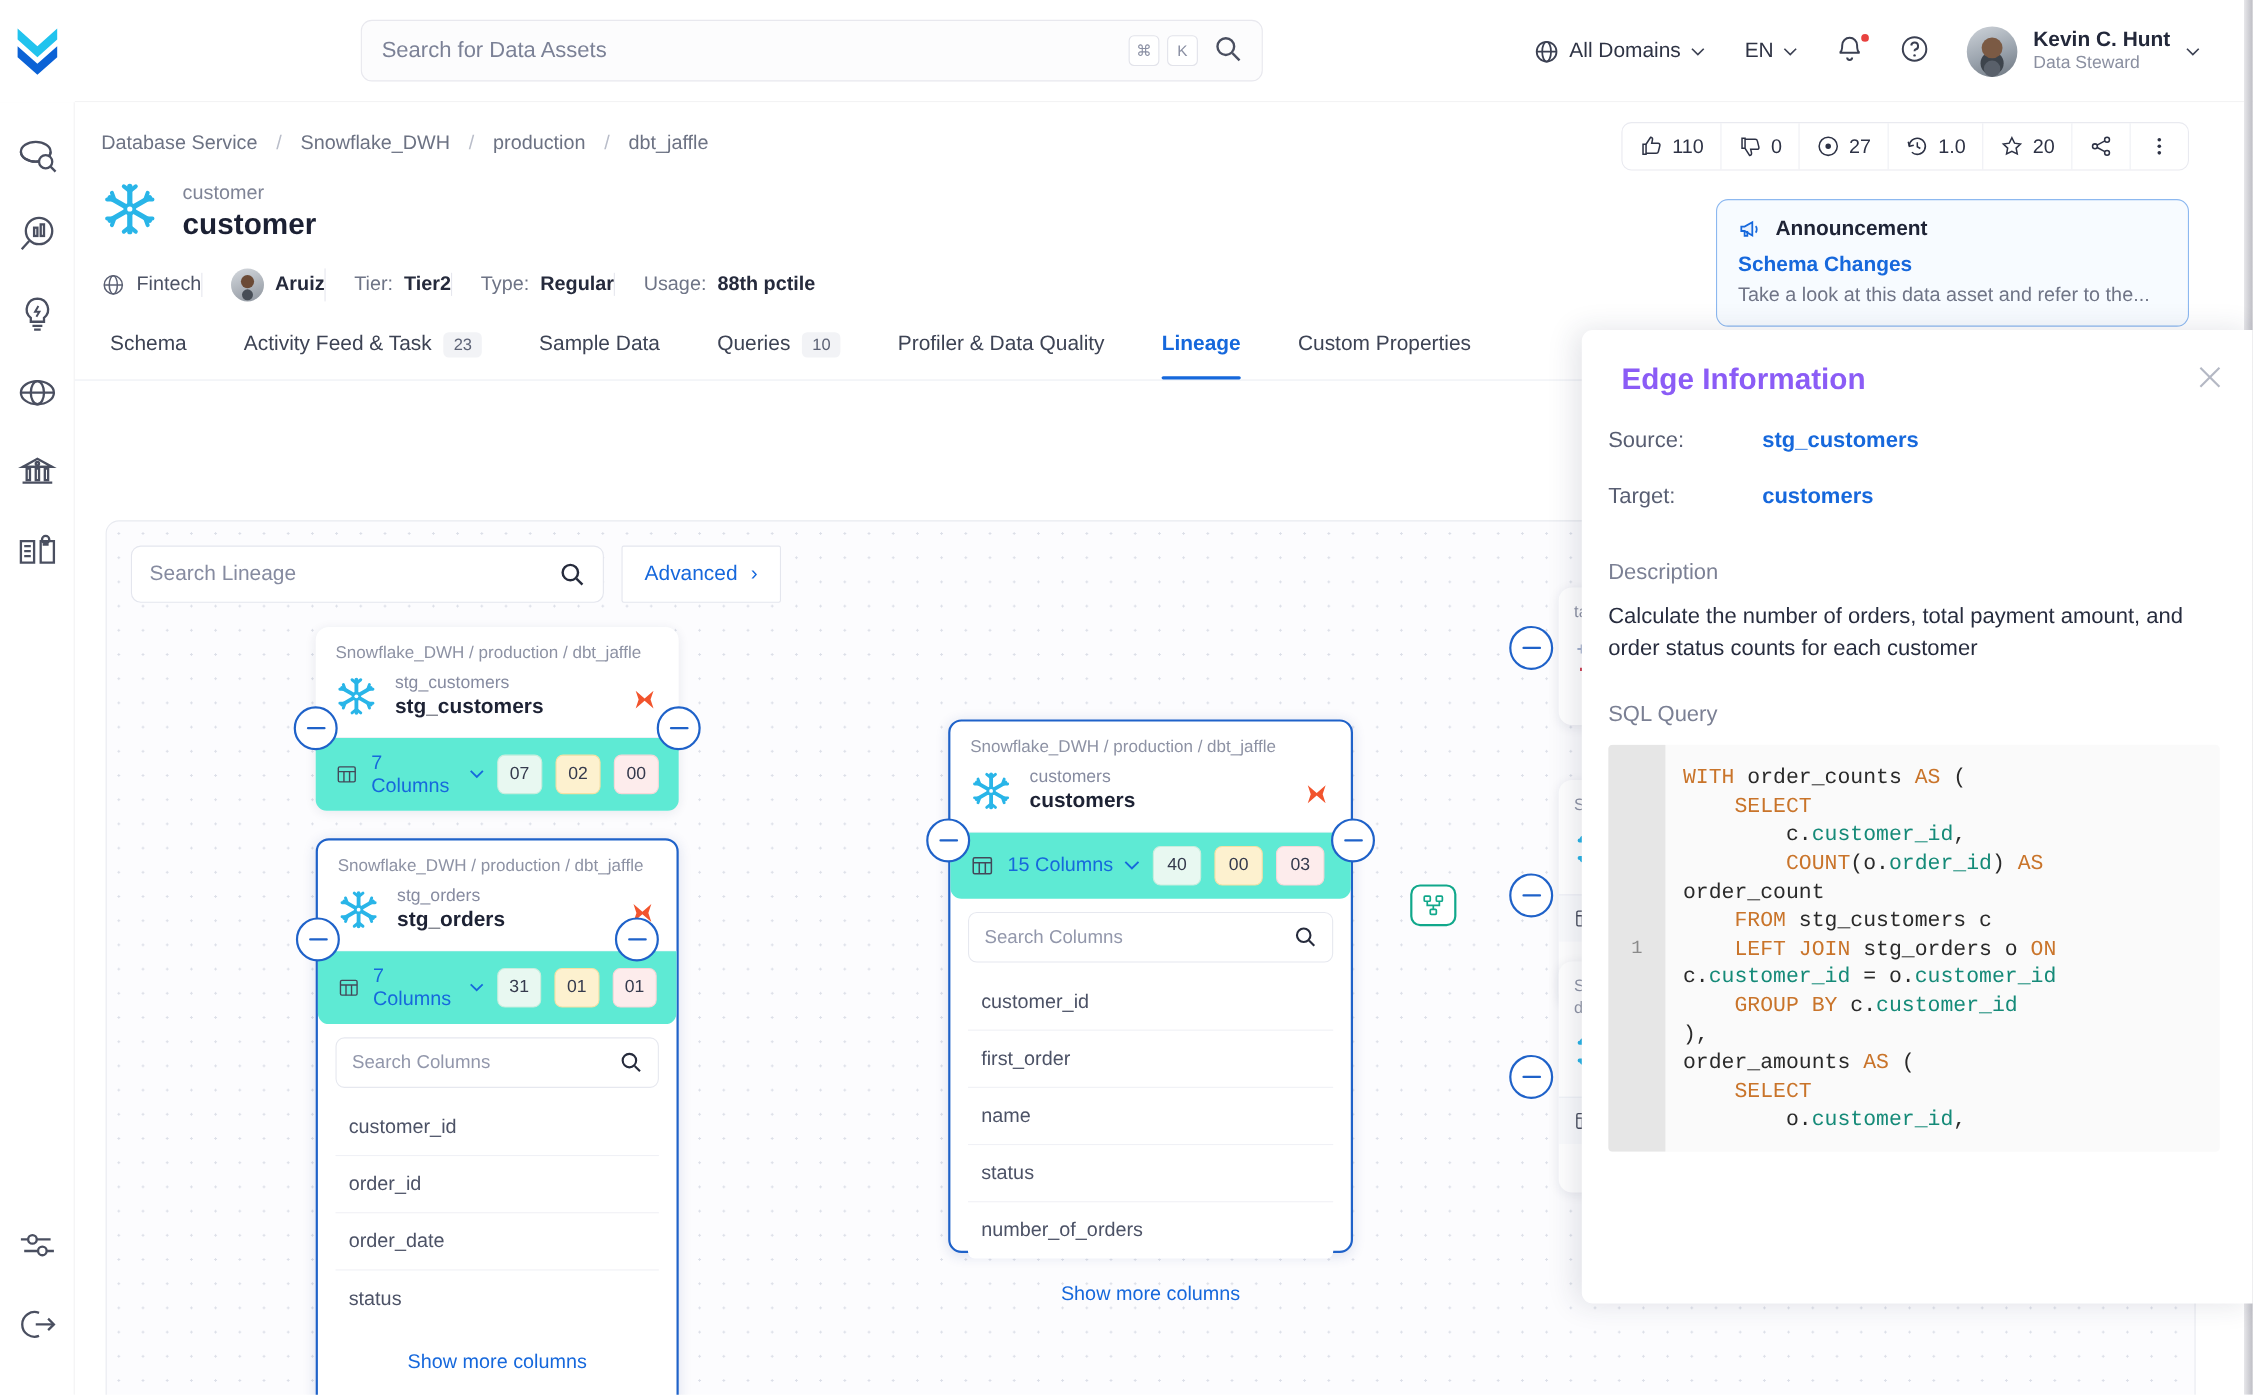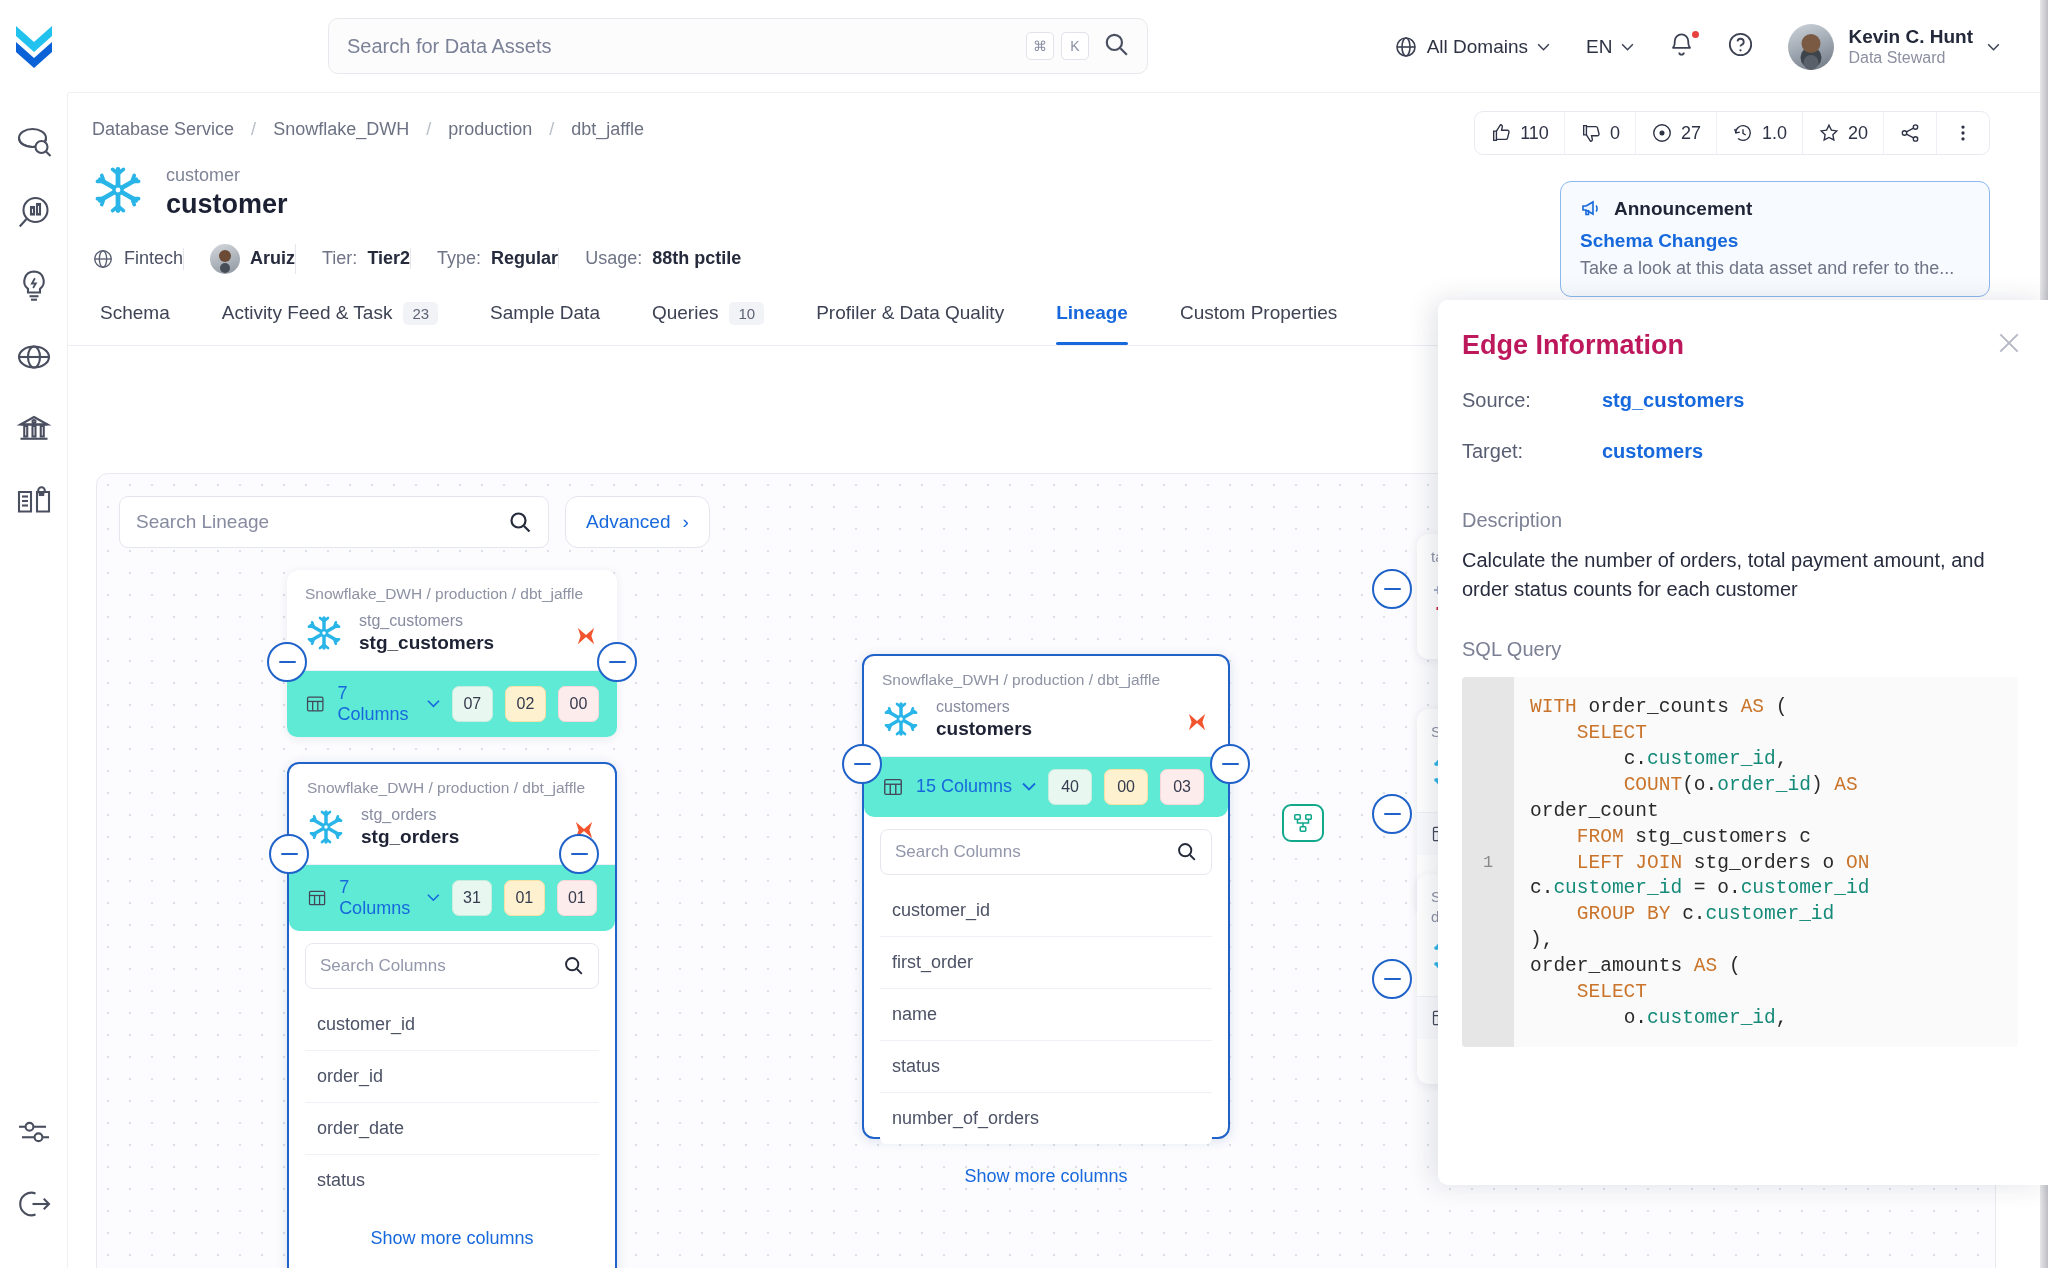--- a/index.html
+++ b/index.html
@@ -141,21 +141,21 @@
   }
   .lin-search-row { position: absolute; left: 22px; top: 22px; display: flex; gap: 16px; z-index: 30; }
   .lin-search {
     width: 430px; height: 52px; background: #fff; border: 1px solid #e4e6ee;
     border-radius: 9px; display: flex; align-items: center; padding: 0 16px;
   }
   .lin-search input { flex:1; border:0; outline:0; font-size: 19px; color:#4a5063; background: transparent;
                       font-family:"Liberation Sans", sans-serif; }
   .lin-search input::placeholder { color:#868ba0; }
   .adv-btn {
-    height: 52px; padding: 0 20px; background: #fff; border: 1px solid #e4e6ee; border-radius: 13px;
+    height: 52px; padding: 0 20px; background: #fff; border: 1px solid #e4e6ee; border-radius: 2px;
     display: flex; align-items: center; gap: 12px; color: #1668dc; font-size: 19px; cursor: pointer;
   }
 
   
   .node {
     position: absolute; background: #fff; border-radius: 12px;
     box-shadow: 0 2px 10px rgba(30,40,80,.09); z-index: 12;
   }
   .node.selected { border: 2px solid #1f62c9; box-shadow: 0 2px 12px rgba(30,60,140,.14); }
   .node-path { font-size: 15.5px; color: #8d92a4; padding: 15px 18px 0 18px; }
@@ -197,21 +197,21 @@
   .handle.teal::before { display:none; }
 
   .edges { position: absolute; inset: 0; z-index: 5; }
 
   
   .drawer {
     position: absolute; right: 0; top: 300px; width: 610px; height: 885px;
     background: #fff; box-shadow: -6px 0 26px rgba(35,45,80,.13);
     border-radius: 10px 0 0 10px; z-index: 60; padding: 30px 30px 0 24px;
   }
-  .drawer-title { font-size: 27px; font-weight: bold; color: #be185d; }
+  .drawer-title { font-size: 27px; font-weight: bold; color: #8b5cf6; margin-left: 12px; }
   .drawer-close { position: absolute; right: 26px; top: 30px; width: 26px; height: 26px; cursor: pointer; }
   .st-row { display: flex; align-items: center; margin-top: 28px; font-size: 20px; }
   .st-k { width: 140px; color: #585e72; }
   .st-v { color: #1668dc; font-weight: bold; }
   .sec-label { margin-top: 46px; font-size: 20px; color: #7b8094; }
   .desc-text { margin-top: 14px; font-size: 20px; color: #272c3e; line-height: 1.45; }
   .code-wrap {
     margin-top: 16px; display: flex; background: #fafafa; border-radius: 4px;
     height: 370px; overflow: hidden;
   }

